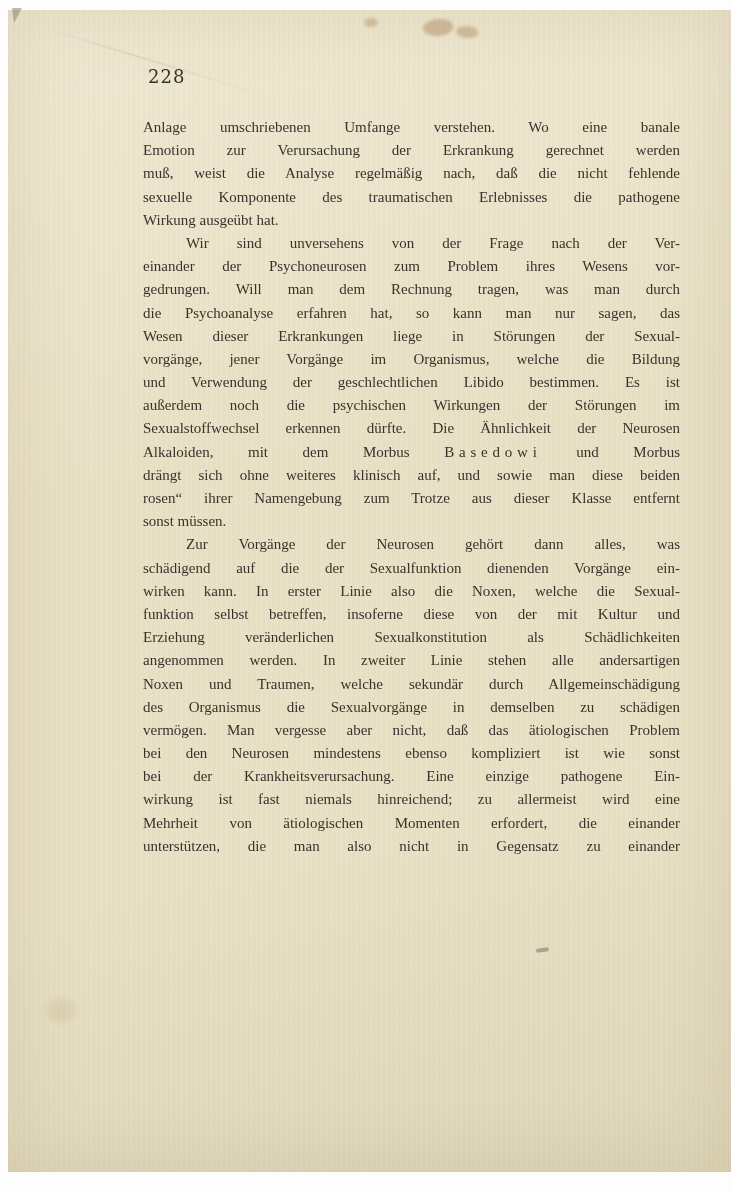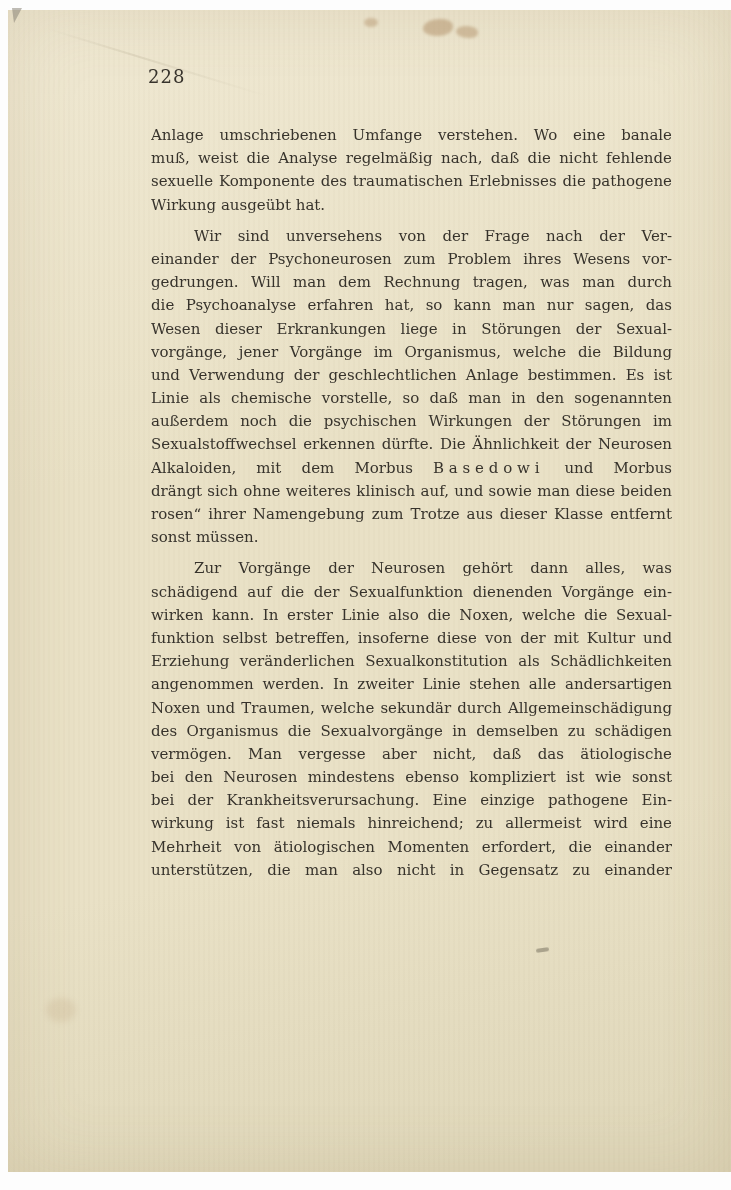--- a/index.html
+++ b/index.html
@@ -70,21 +70,21 @@
     letter-spacing:1px;
     color:var(--ink);
   }
   .page-text{
     position:absolute;
     left:135px;top:106px;
     width:537px;
     color:var(--ink);
     font-size:15px;
   }
-  .paragraph{margin:8px;}
+  .paragraph{margin:0;font-family:Liberation Serif, serif;}
   .line{
     height:23.2px;
     line-height:23.2px;
     text-align:justify;
     text-align-last:justify;
     overflow:hidden;
     white-space:normal;
   }
   .line.end{
     text-align-last:left;
@@ -106,50 +106,50 @@
   <div class="stain s2"></div>
   <div class="stain s3"></div>
   <div class="stain s4"></div>
   <div class="smudge"></div>
 
   <div class="page-number">228</div>
 
   <div class="page-text">
       <div class="paragraph">
         <div class="line">Anlage umschriebenen Umfange verstehen. Wo eine banale</div>
+        <div class="line">Emotion zur Verursachung der Erkrankung gerechnet werden</div>
         <div class="line">muß, weist die Analyse regelmäßig nach, daß die nicht fehlende</div>
         <div class="line">sexuelle Komponente des traumatischen Erlebnisses die pathogene</div>
         <div class="line end">Wirkung ausgeübt hat.</div>
       </div>
       <div class="paragraph indent">
         <div class="line">Wir sind unversehens von der Frage nach der Ver-</div>
         <div class="line">einander der Psychoneurosen zum Problem ihres Wesens vor-</div>
         <div class="line">gedrungen. Will man dem Rechnung tragen, was man durch</div>
         <div class="line">die Psychoanalyse erfahren hat, so kann man nur sagen, das</div>
         <div class="line">Wesen dieser Erkrankungen liege in Störungen der Sexual-</div>
         <div class="line">vorgänge, jener Vorgänge im Organismus, welche die Bildung</div>
-        <div class="line">und Verwendung der geschlechtlichen Anlage bestimmen. Es ist</div>
-        <div class="line">Linie als chemische vorstelle, so daß man in den sogenannten</div>
+        <div class="line">und Verwendung der geschlechtlichen Libido bestimmen. Es ist</div>
         <div class="line">außerdem noch die psychischen Wirkungen der Störungen im</div>
         <div class="line">Sexualstoffwechsel erkennen dürfte. Die Ähnlichkeit der Neurosen</div>
         <div class="line">Alkaloiden, mit dem Morbus <span class="spaced">Basedowi</span> und Morbus </div>
         <div class="line">drängt sich ohne weiteres klinisch auf, und sowie man diese beiden</div>
         <div class="line">rosen“ ihrer Namengebung zum Trotze aus dieser Klasse entfernt</div>
         <div class="line end">sonst müssen.</div>
       </div>
       <div class="paragraph indent">
         <div class="line">Zur Vorgänge der Neurosen gehört dann alles, was</div>
         <div class="line">schädigend auf die der Sexualfunktion dienenden Vorgänge ein-</div>
         <div class="line">wirken kann. In erster Linie also die Noxen, welche die Sexual-</div>
         <div class="line">funktion selbst betreffen, insoferne diese von der mit Kultur und</div>
         <div class="line">Erziehung veränderlichen Sexualkonstitution als Schädlichkeiten</div>
         <div class="line">angenommen werden. In zweiter Linie stehen alle andersartigen</div>
         <div class="line">Noxen und Traumen, welche sekundär durch Allgemeinschädigung</div>
         <div class="line">des Organismus die Sexualvorgänge in demselben zu schädigen</div>
-        <div class="line">vermögen. Man vergesse aber nicht, daß das ätiologische Rechnung</div>
+        <div class="line">vermögen. Man vergesse aber nicht, daß das ätiologischen Problem</div>
         <div class="line">bei den Neurosen mindestens ebenso kompliziert ist wie sonst</div>
         <div class="line">bei der Krankheitsverursachung. Eine einzige pathogene Ein-</div>
         <div class="line">wirkung ist fast niemals hinreichend; zu allermeist wird eine</div>
         <div class="line">Mehrheit von ätiologischen Momenten erfordert, die einander</div>
         <div class="line">unterstützen, die man also nicht in Gegensatz zu einander</div>
       </div>
     </div>
 </div>
 
 </body></html>

